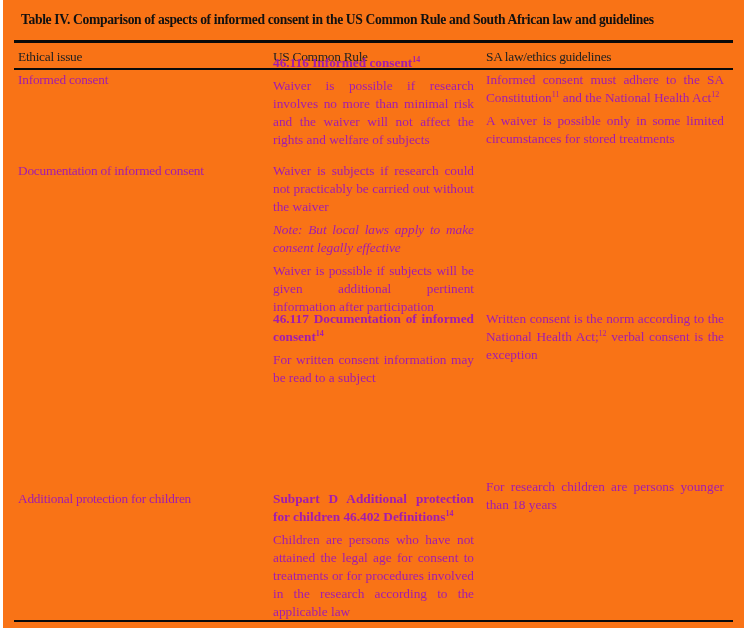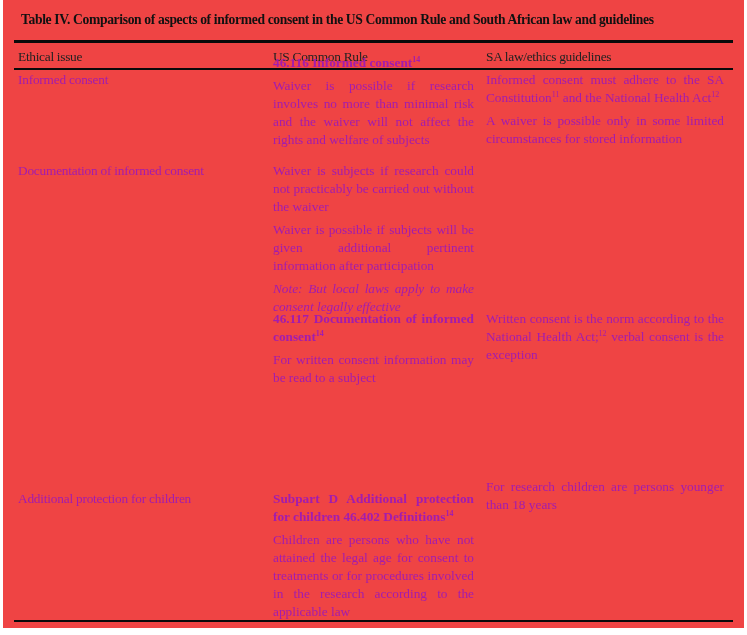--- a/index.html
+++ b/index.html
@@ -1,19 +1,19 @@
 <!DOCTYPE html>
 <html><head>
 <meta charset="utf-8">
 <style>
   html, body { margin: 0; padding: 0; background: #ffffff; }
   body { width: 747px; height: 635px; position: relative; overflow: hidden; }
   .panel {
     position: absolute; left: 3px; top: 0; width: 741px; height: 628px;
-    background: #ef4444;
+    background: #f97316;
   }
   .title {
     position: absolute; left: 18px; top: 12px; width: 720px;
     font-family: "Liberation Serif", serif; font-weight: bold; font-size: 13.6px;
     color: #111; letter-spacing: -0.35px; white-space: nowrap;
   }
   .rule-thick { position: absolute; left: 14px; width: 719px; height: 3px; background: #0a0a0a; }
   .rule-thin { position: absolute; left: 14px; width: 719px; height: 1.5px; background: #0a0a0a; }
   .hdr {
     position: absolute; top: 49px; font-family: "Liberation Serif", serif;
@@ -47,30 +47,30 @@
 <div class="rule-thin" style="top:68px"></div>
 
 <div>
   <div class="col1" style="top:71px">Informed consent</div>
   <div class="col2" style="top:54px">
     <p class="p b"><span>46.116 Informed consent</span><sup>14</sup></p>
     <p class="p">Waiver is possible if research involves no more than minimal risk and the waiver will not affect the rights and welfare of subjects</p>
   </div>
   <div class="col3" style="top:71px">
     <p class="p"><span>Informed consent must adhere to the SA Constitution</span><sup>11</sup><span> and the National Health Act</span><sup>12</sup></p>
-    <p class="p">A waiver is possible only in some limited circumstances for stored information</p>
+    <p class="p">A waiver is possible only in some limited circumstances for stored treatments</p>
   </div>
 </div>
 
 <div>
   <div class="col1" style="top:162px">Documentation of informed consent</div>
   <div class="col2" style="top:162px">
     <p class="p">Waiver is subjects if research could not practicably be carried out without the waiver</p>
+    <p class="p i">Note: But local laws apply to make consent legally effective</p>
     <p class="p">Waiver is possible if subjects will be given additional pertinent information after participation</p>
-    <p class="p i">Note: But local laws apply to make consent legally effective</p>
   </div>
   <div class="col2" style="top:310px">
     <p class="p b"><span>46.117 Documentation of informed consent</span><sup>14</sup></p>
     <p class="p">For written consent information may be read to a subject</p>
   </div>
   <div class="col3" style="top:310px">
     <p class="p"><span>Written consent is the norm according to the National Health Act;</span><sup>12</sup><span> verbal consent is the exception</span></p>
   </div>
 </div>
 

